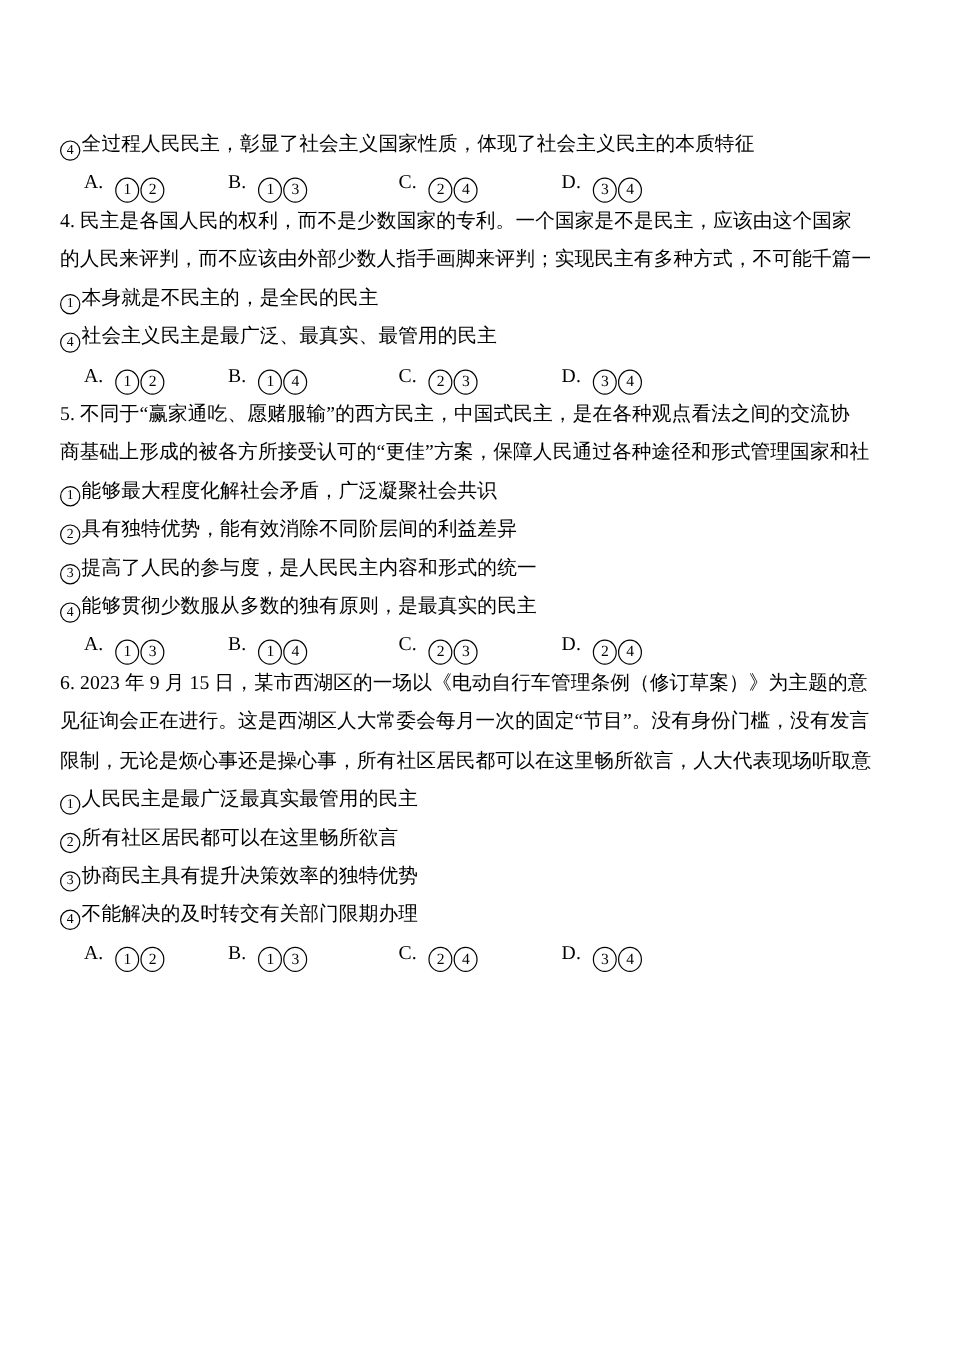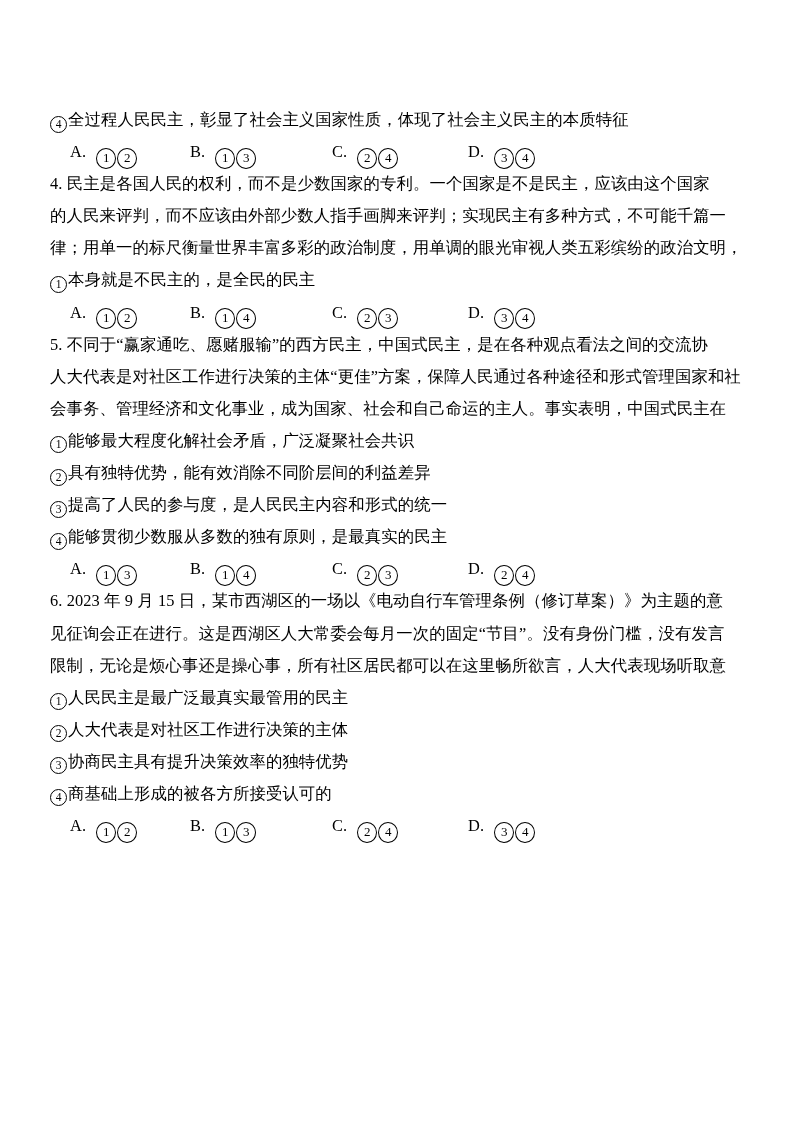--- a/index.html
+++ b/index.html
@@ -41,48 +41,47 @@
   <div class="content">
       <div class="line numbered"><span class="num-circle">4</span><span>全过程人民民主，彰显了社会主义国家性质，体现了社会主义民主的本质特征</span></div>
       <div class="line choices">
         <span class="choice choice-0"><span class="choice-label">A.</span><span class="num-circle">1</span><span class="num-circle">2</span></span>
         <span class="choice choice-1"><span class="choice-label">B.</span><span class="num-circle">1</span><span class="num-circle">3</span></span>
         <span class="choice choice-2"><span class="choice-label">C.</span><span class="num-circle">2</span><span class="num-circle">4</span></span>
         <span class="choice choice-3"><span class="choice-label">D.</span><span class="num-circle">3</span><span class="num-circle">4</span></span>
       </div>
       <div class="line text">4. 民主是各国人民的权利，而不是少数国家的专利。一个国家是不是民主，应该由这个国家</div>
       <div class="line text">的人民来评判，而不应该由外部少数人指手画脚来评判；实现民主有多种方式，不可能千篇一</div>
-      <div class="line text">律；用单一的标尺衡量世界丰富多彩的政治制度，用单调的眼光审视人类五彩缤纷的政治文明，</div>
       <div class="line numbered"><span class="num-circle">1</span><span>本身就是不民主的，是全民的民主</span></div>
+      <div class="line numbered"><span class="num-circle">4</span><span>社会主义民主是最广泛、最真实、最管用的民主</span></div>
       <div class="line choices">
         <span class="choice choice-0"><span class="choice-label">A.</span><span class="num-circle">1</span><span class="num-circle">2</span></span>
         <span class="choice choice-1"><span class="choice-label">B.</span><span class="num-circle">1</span><span class="num-circle">4</span></span>
         <span class="choice choice-2"><span class="choice-label">C.</span><span class="num-circle">2</span><span class="num-circle">3</span></span>
         <span class="choice choice-3"><span class="choice-label">D.</span><span class="num-circle">3</span><span class="num-circle">4</span></span>
       </div>
       <div class="line text">5. 不同于“赢家通吃、愿赌服输”的西方民主，中国式民主，是在各种观点看法之间的交流协</div>
-      <div class="line text">人大代表是对社区工作进行决策的主体“更佳”方案，保障人民通过各种途径和形式管理国家和社</div>
-      <div class="line text">会事务、管理经济和文化事业，成为国家、社会和自己命运的主人。事实表明，中国式民主在</div>
+      <div class="line text">商基础上形成的被各方所接受认可的“更佳”方案，保障人民通过各种途径和形式管理国家和社</div>
       <div class="line numbered"><span class="num-circle">1</span><span>能够最大程度化解社会矛盾，广泛凝聚社会共识</span></div>
       <div class="line numbered"><span class="num-circle">2</span><span>具有独特优势，能有效消除不同阶层间的利益差异</span></div>
       <div class="line numbered"><span class="num-circle">3</span><span>提高了人民的参与度，是人民民主内容和形式的统一</span></div>
       <div class="line numbered"><span class="num-circle">4</span><span>能够贯彻少数服从多数的独有原则，是最真实的民主</span></div>
       <div class="line choices">
         <span class="choice choice-0"><span class="choice-label">A.</span><span class="num-circle">1</span><span class="num-circle">3</span></span>
         <span class="choice choice-1"><span class="choice-label">B.</span><span class="num-circle">1</span><span class="num-circle">4</span></span>
         <span class="choice choice-2"><span class="choice-label">C.</span><span class="num-circle">2</span><span class="num-circle">3</span></span>
         <span class="choice choice-3"><span class="choice-label">D.</span><span class="num-circle">2</span><span class="num-circle">4</span></span>
       </div>
       <div class="line text">6. 2023 年 9 月 15 日，某市西湖区的一场以《电动自行车管理条例（修订草案）》为主题的意</div>
       <div class="line text">见征询会正在进行。这是西湖区人大常委会每月一次的固定“节目”。没有身份门槛，没有发言</div>
       <div class="line text">限制，无论是烦心事还是操心事，所有社区居民都可以在这里畅所欲言，人大代表现场听取意</div>
       <div class="line numbered"><span class="num-circle">1</span><span>人民民主是最广泛最真实最管用的民主</span></div>
-      <div class="line numbered"><span class="num-circle">2</span><span>人大代表是对社区工作进行决策的主体</span></div>
+      <div class="line numbered"><span class="num-circle">2</span><span>所有社区居民都可以在这里畅所欲言</span></div>
       <div class="line numbered"><span class="num-circle">3</span><span>协商民主具有提升决策效率的独特优势</span></div>
-      <div class="line numbered"><span class="num-circle">4</span><span>商基础上形成的被各方所接受认可的</span></div>
+      <div class="line numbered"><span class="num-circle">4</span><span>不能解决的及时转交有关部门限期办理</span></div>
       <div class="line choices">
         <span class="choice choice-0"><span class="choice-label">A.</span><span class="num-circle">1</span><span class="num-circle">2</span></span>
         <span class="choice choice-1"><span class="choice-label">B.</span><span class="num-circle">1</span><span class="num-circle">3</span></span>
         <span class="choice choice-2"><span class="choice-label">C.</span><span class="num-circle">2</span><span class="num-circle">4</span></span>
         <span class="choice choice-3"><span class="choice-label">D.</span><span class="num-circle">3</span><span class="num-circle">4</span></span>
       </div>
     </div>
 </div>
 
 </body></html>

